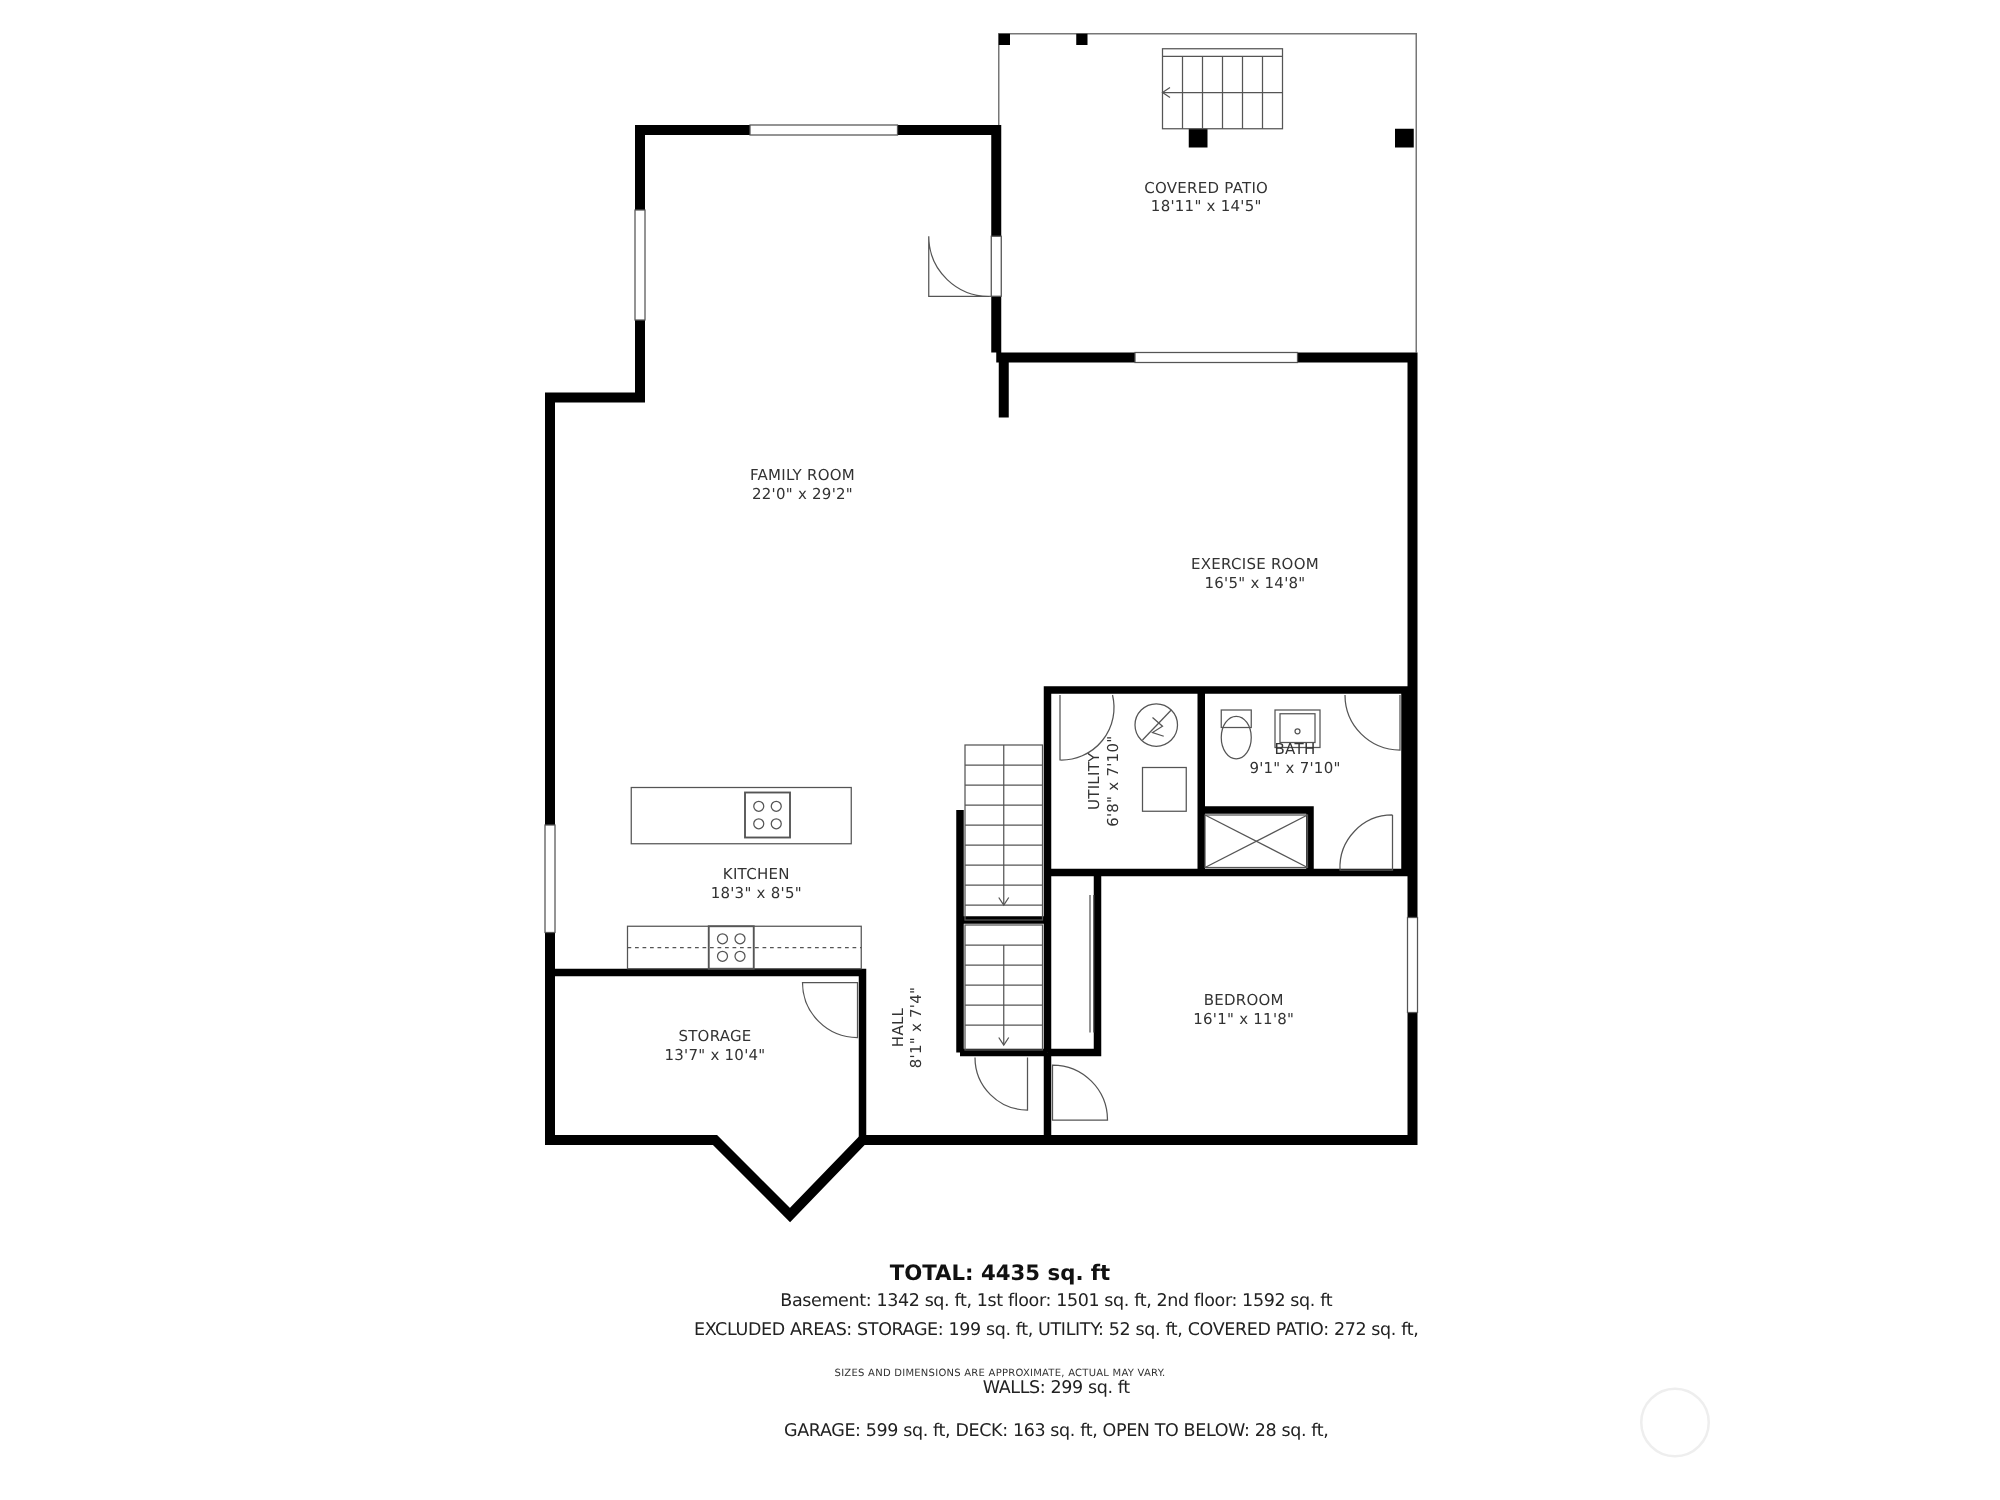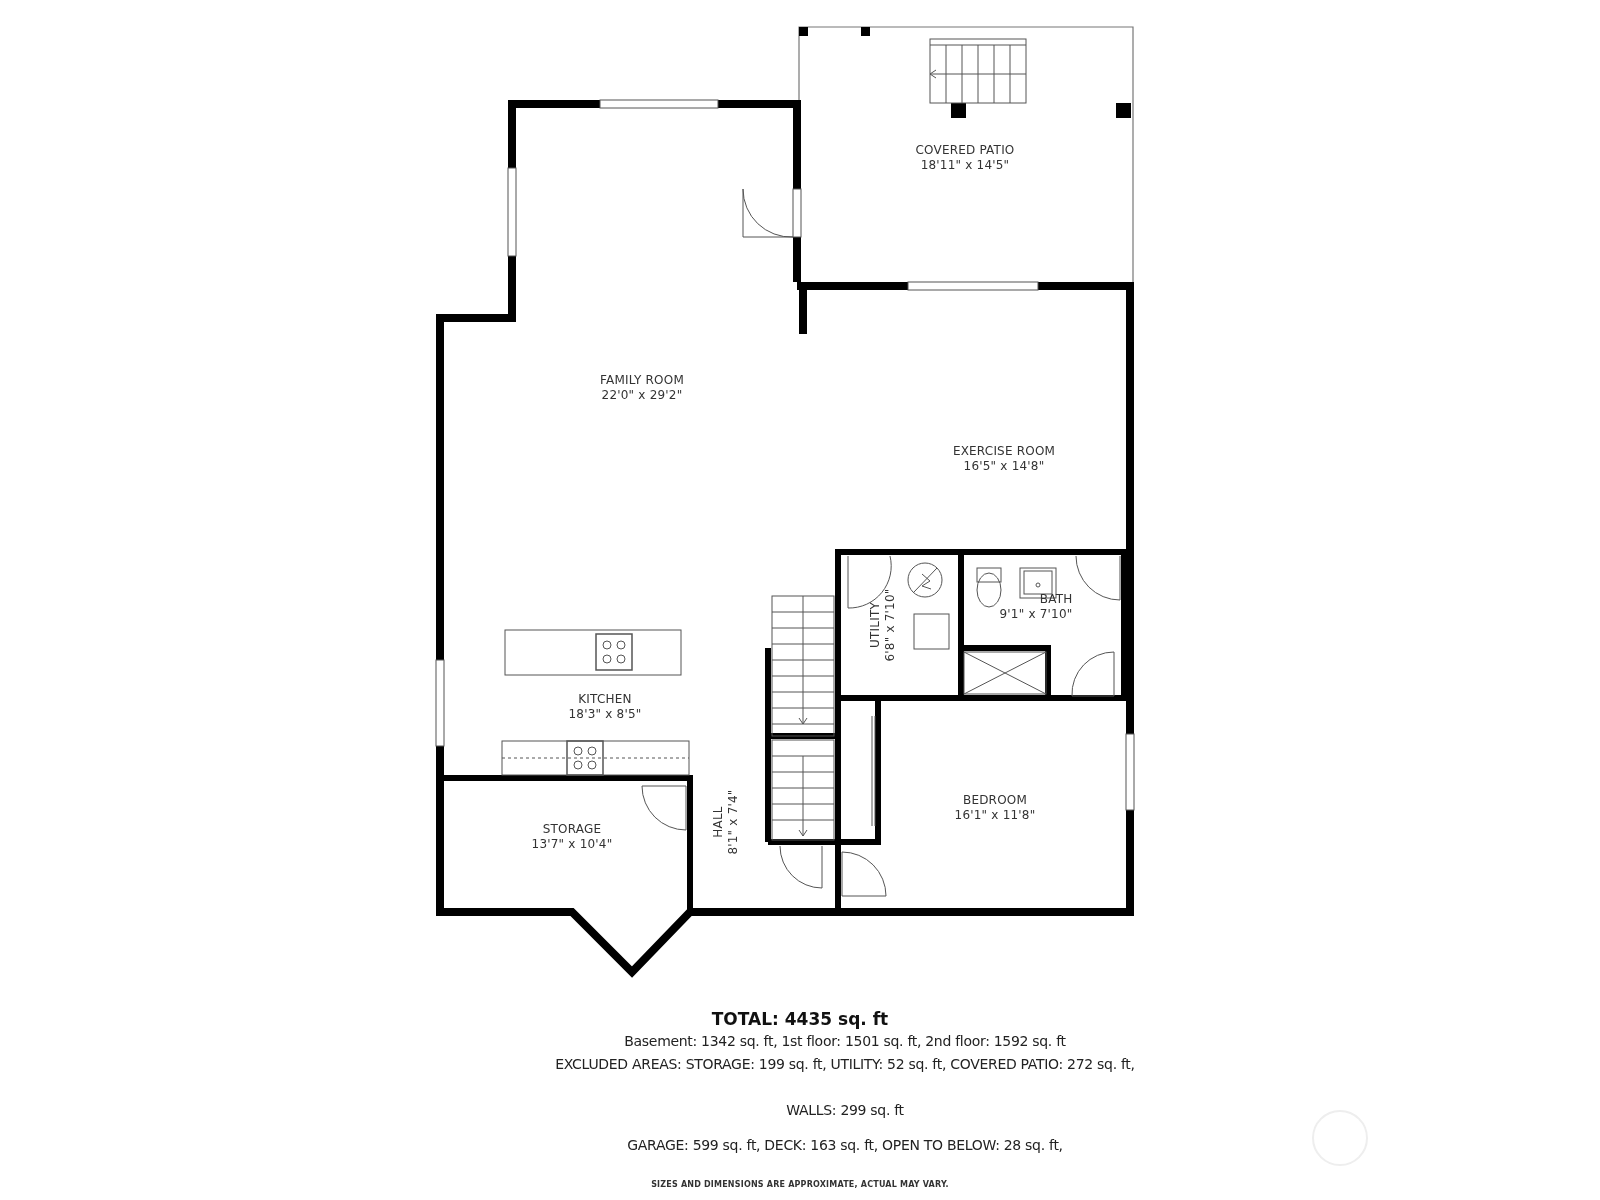--- a/index.html
+++ b/index.html
@@ -4,21 +4,21 @@
 <style>
   html, body { margin:0; padding:0; background:#ffffff; }
   body { width:1600px; height:1200px; position:relative; overflow:hidden; font-family:"DejaVu Sans", sans-serif; color:#222; }
   #plan { position:absolute; left:0; top:0; width:1600px; height:1200px; }
   .room-label { position:absolute; text-align:center; font-size:12px; line-height:15px; color:#333; transform:translateX(-50%); white-space:nowrap; letter-spacing:0.2px; }
   .room-label.vert { transform:translate(-50%,-50%) rotate(-90deg); }
   .footer { position:absolute; left:0; width:1600px; text-align:center; }
   .f-total { top:1009px; font-weight:bold; font-size:17px; color:#111; font-family:"DejaVu Sans", sans-serif; }
   .f-line { font-size:14px; color:#222; font-family:"DejaVu Sans", sans-serif; letter-spacing:-0.3px;padding-left:45px; }
   .f-l1 { top:1033px; } .f-l2 { top:1056px; } .f-l3 { top:1137px; } .f-l4 { top:1102px; }
-  .f-disclaimer { top:1180px; font-size:8px; color:#333; letter-spacing:0.2px;font-weight:bold; }
+  .f-disclaimer { top:1094px; font-size:8px; color:#333; letter-spacing:0.2px; }
   .watermark { position:absolute; left:1312px; top:1110px; width:52px; height:52px; border-radius:50%; border:2px solid #eeeeee; }
 </style>
 </head>
 <body>
 
 <svg id="plan" viewBox="0 0 1600 1200" xmlns="http://www.w3.org/2000/svg">
 
   <g fill="none" stroke="#777" stroke-width="1.2">
     <polyline points="799,282 799,27 1133,27 1133,282"></polyline>
   </g>
@@ -157,21 +157,21 @@
   <div>22'0" x 29'2"</div>
 </div>
 <div class="room-label" style="left:1004px; top:408px;margin-top:36px;">
   <div>EXERCISE ROOM</div>
   <div>16'5" x 14'8"</div>
 </div>
 <div class="room-label vert" style="left:883px; top:625px;">
   <div>UTILITY</div>
   <div>6'8" x 7'10"</div>
 </div>
-<div class="room-label" style="left:1036px; top:592px;text-align:right;">
+<div class="room-label" style="left:1036px; top:592px;">
   <div>BATH</div>
   <div>9'1" x 7'10"</div>
 </div>
 <div class="room-label" style="left:605px; top:692px;">
   <div>KITCHEN</div>
   <div>18'3" x 8'5"</div>
 </div>
 <div class="room-label" style="left:572px; top:822px;">
   <div>STORAGE</div>
   <div>13'7" x 10'4"</div>

